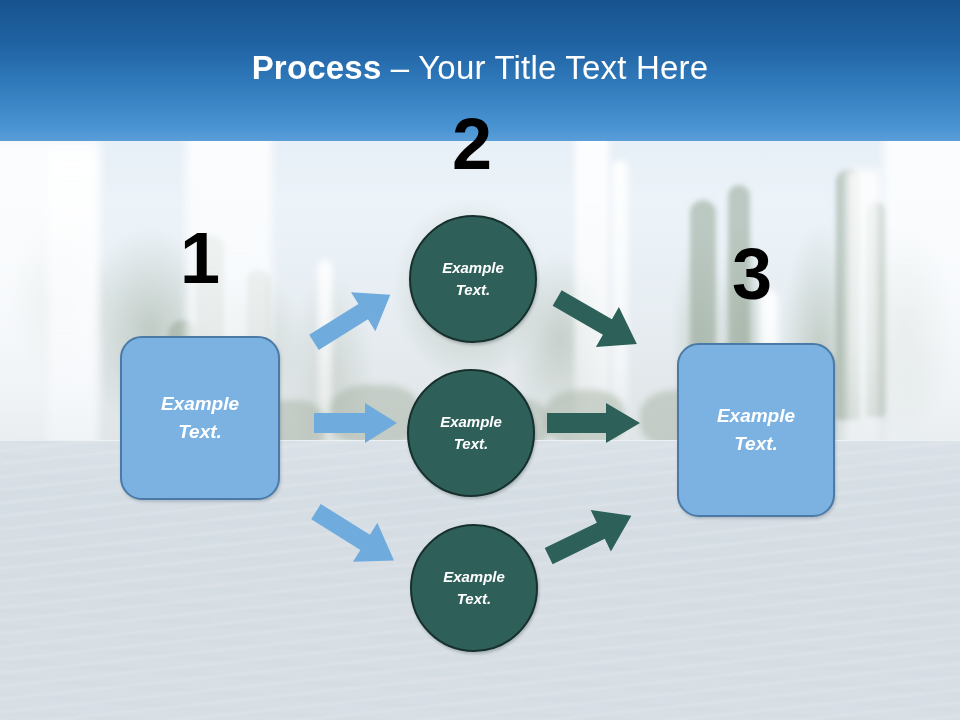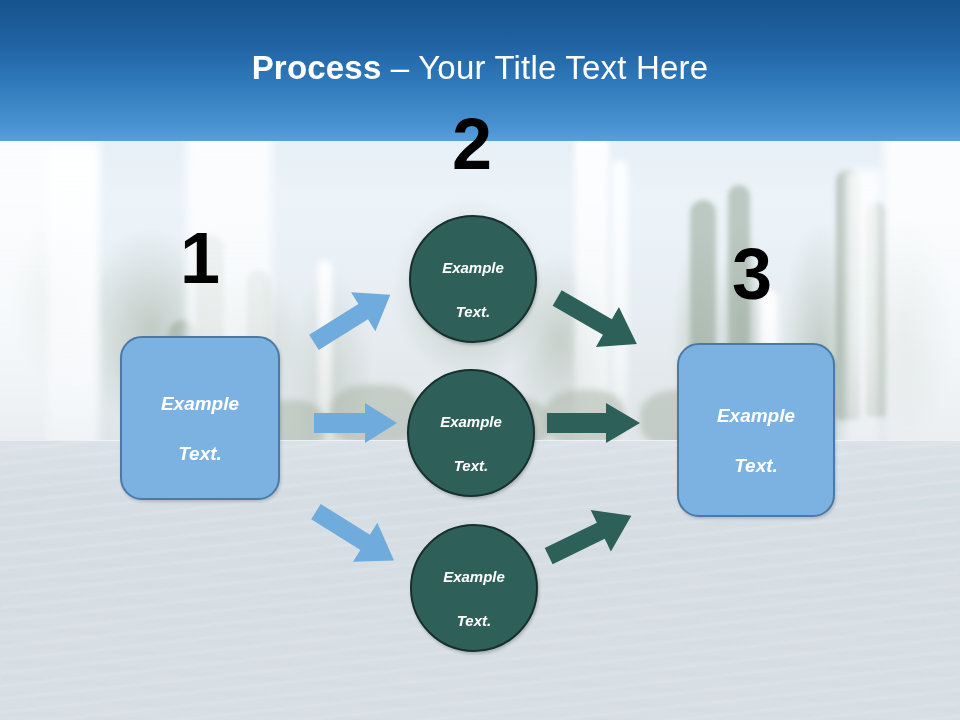--- a/index.html
+++ b/index.html
@@ -161,21 +161,21 @@
   }
   #circle-1 { left: 409px; top: 215px; }
   #circle-2 { left: 407px; top: 369px; }
   #circle-3 { left: 410px; top: 524px; }
 
   
   .arrow { position: absolute; }
   .arrow svg { display: block; overflow: visible; }
 
   
-  .box span, .circle span { display: block; margin-top: 22px; }
+  .box span, .circle span { display: block; }
 </style>
 </head>
 <body>
 
 <div id="slide">
 
   <div class="photo">
     <div class="photo-layer">
       <div class="tree-band"></div>
 

